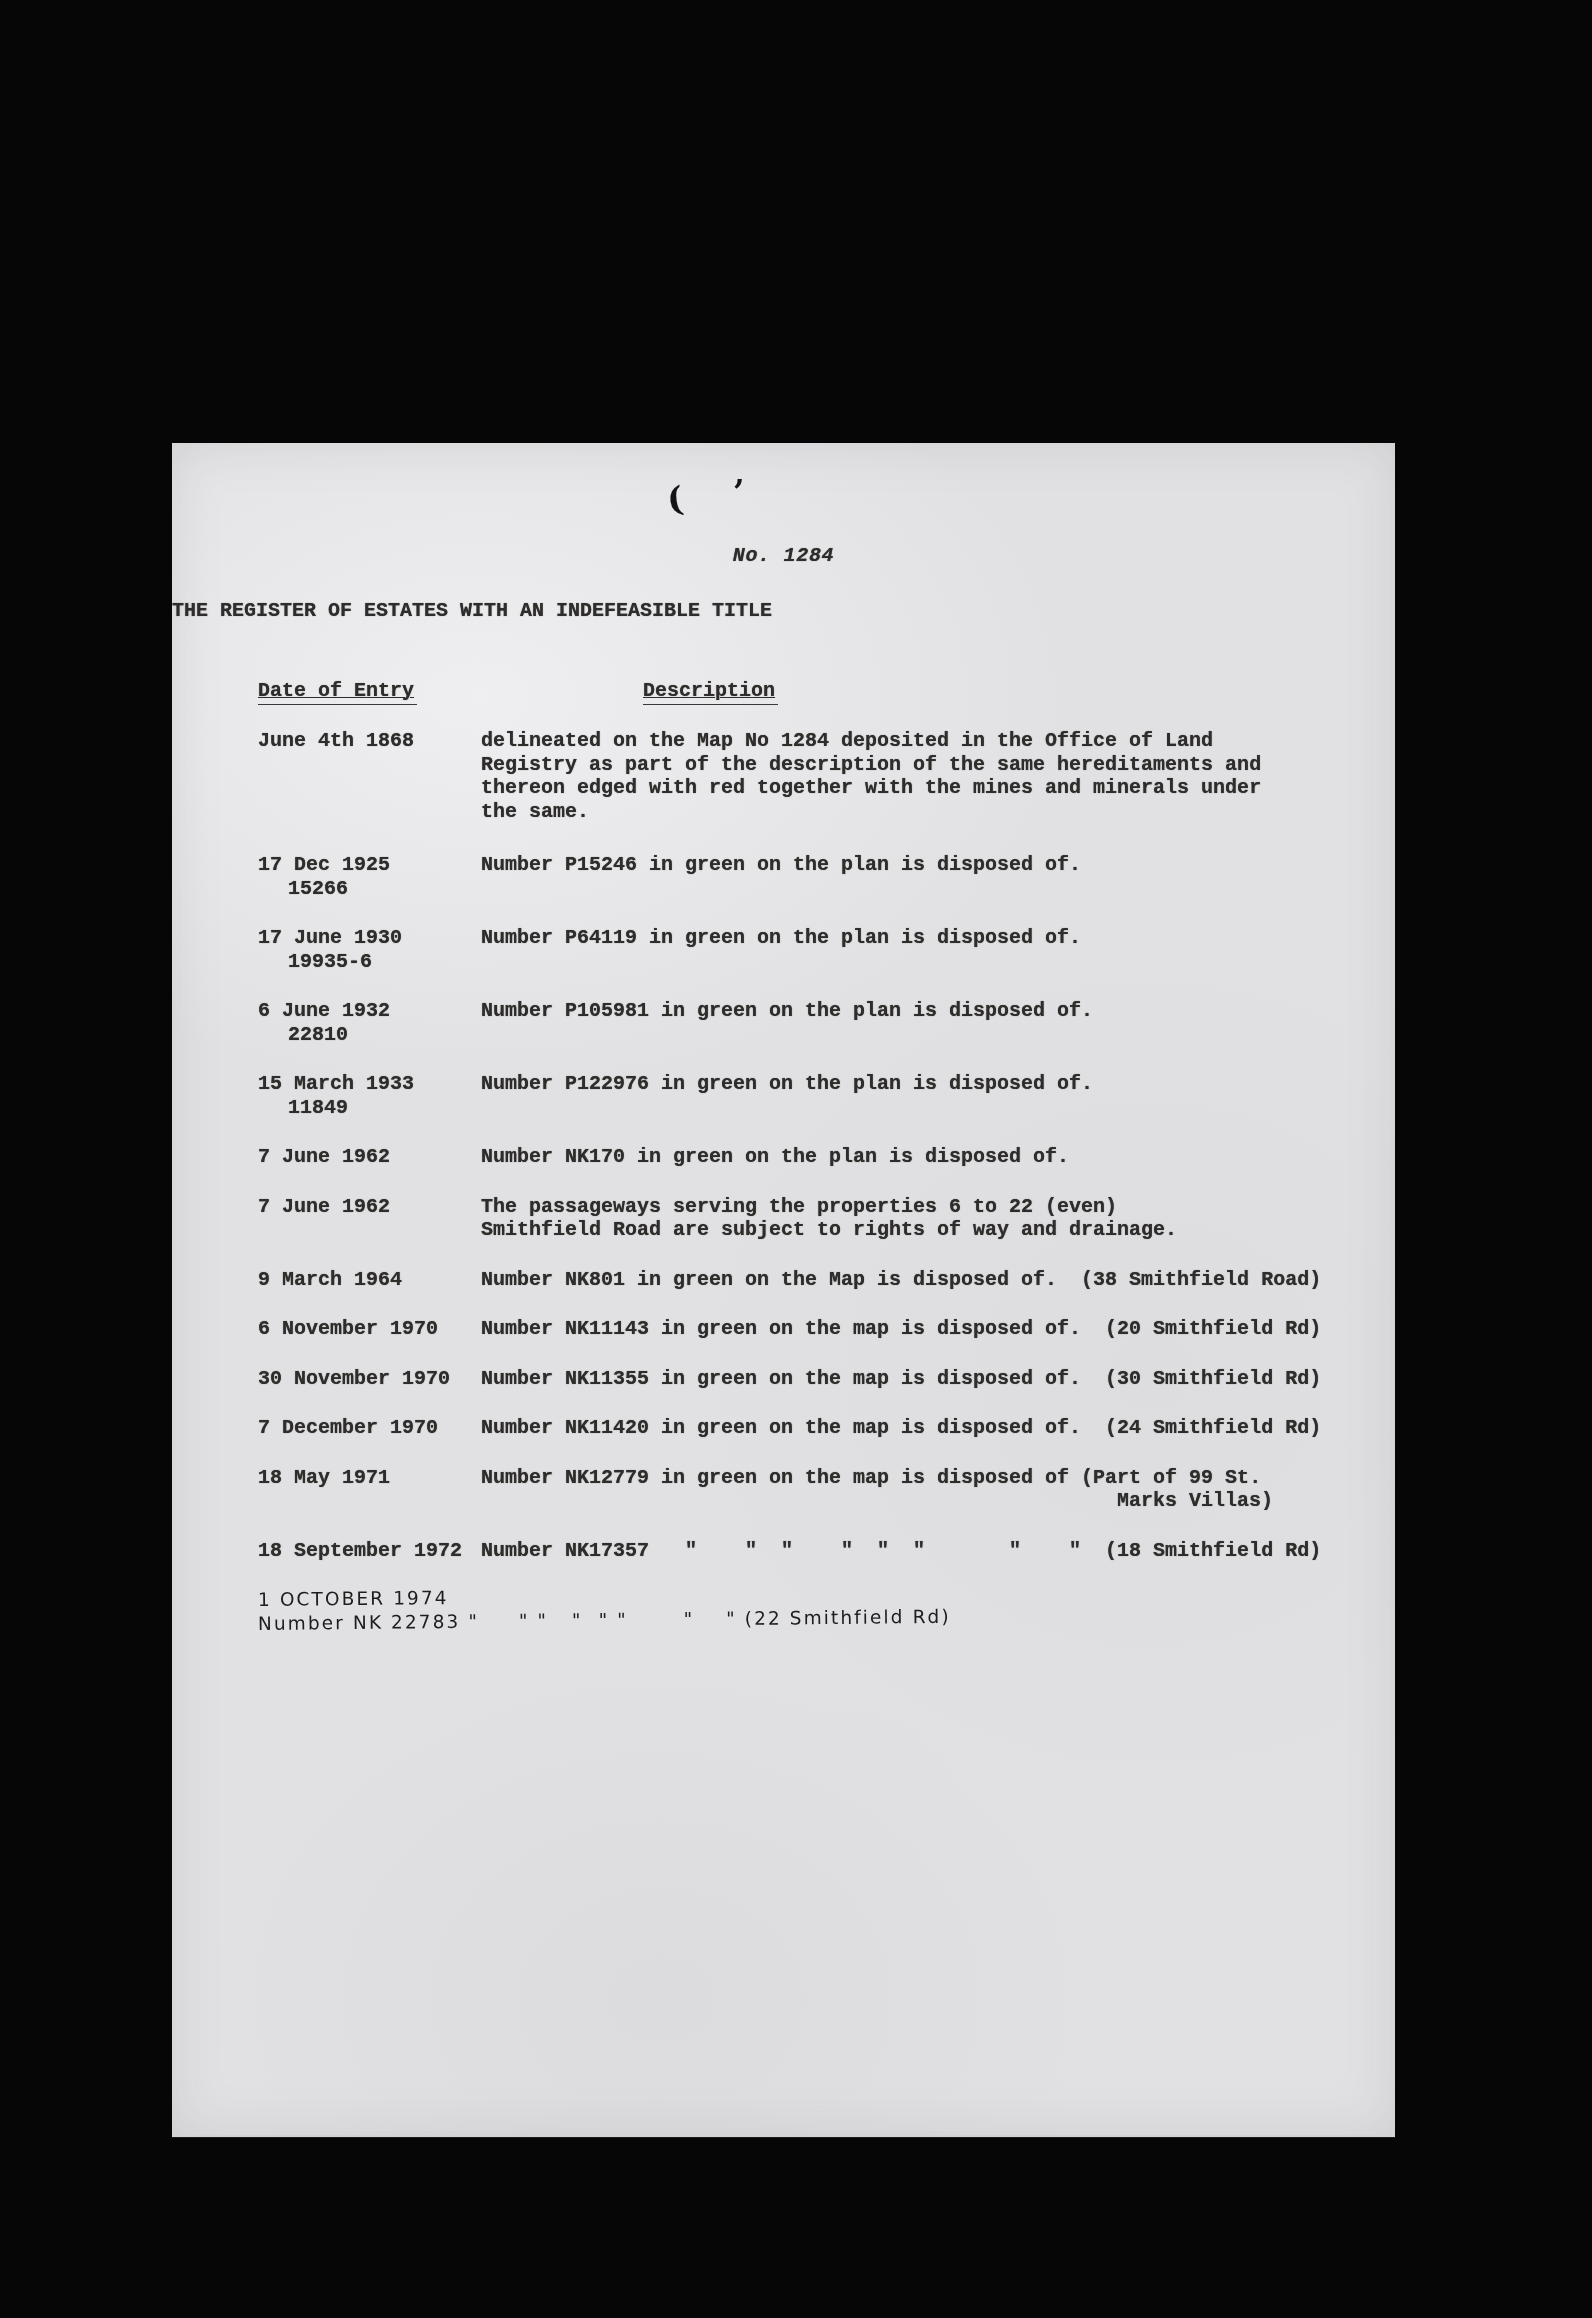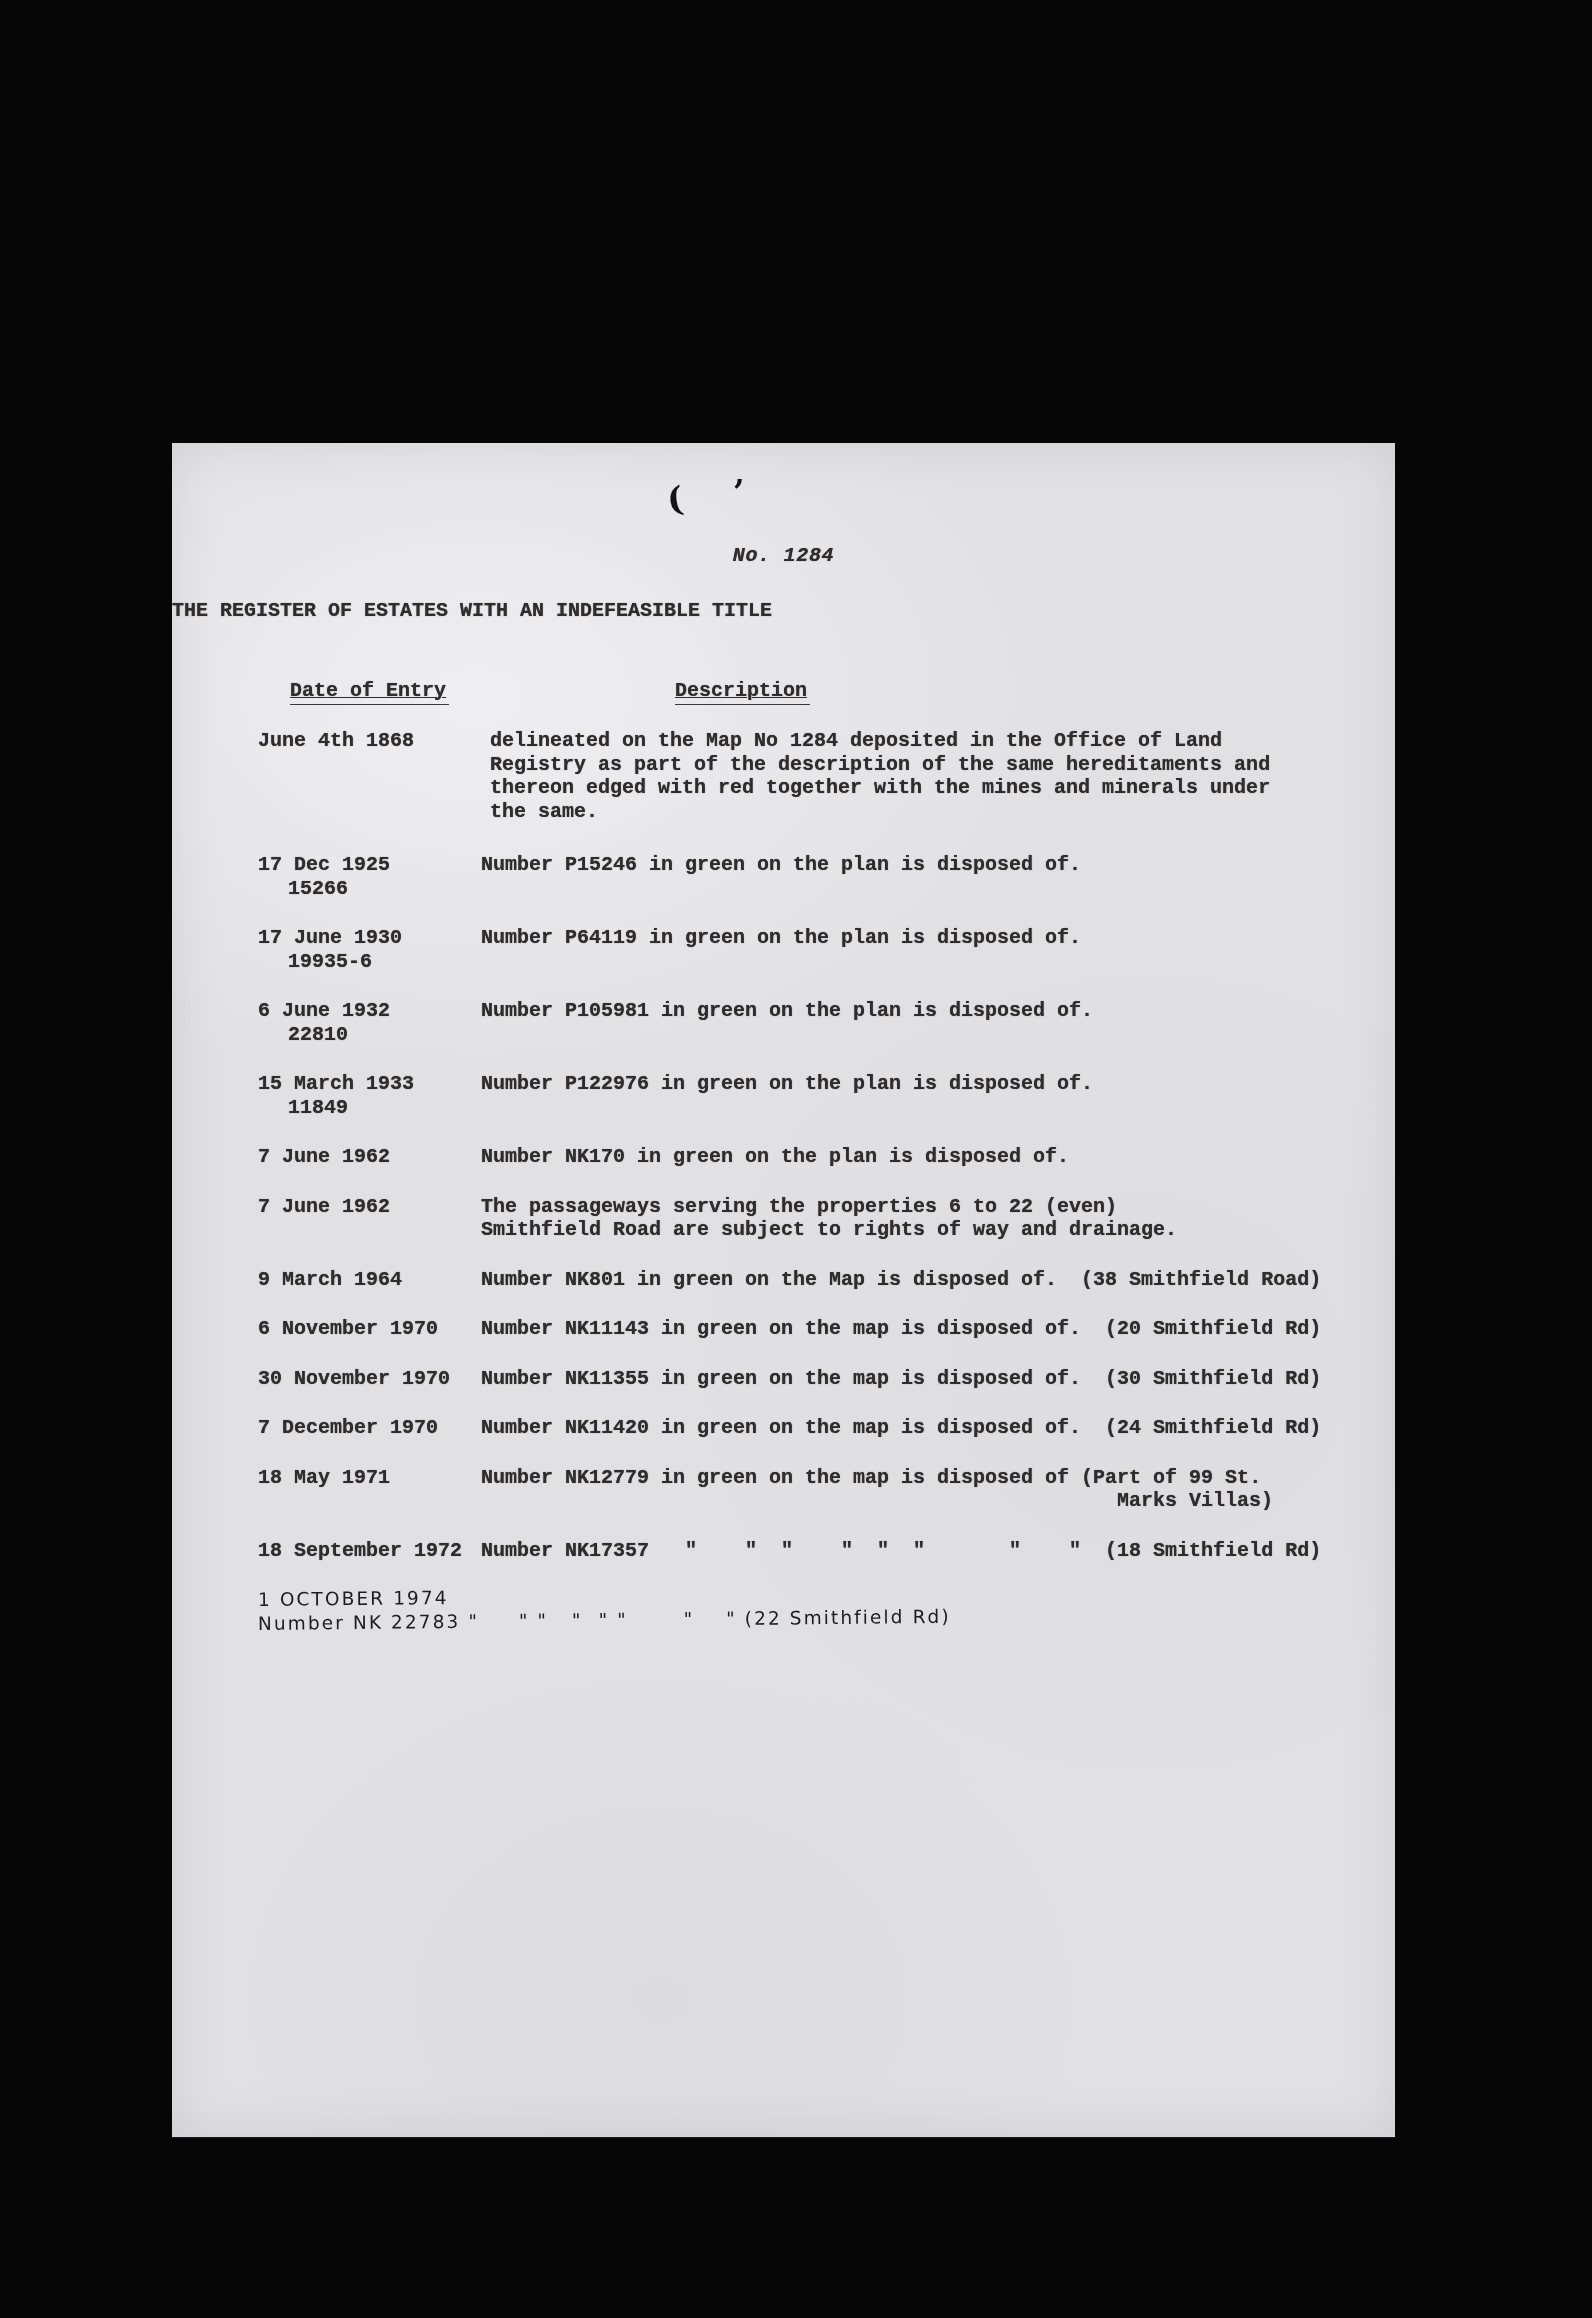--- a/index.html
+++ b/index.html
@@ -53,29 +53,28 @@
     font-size: 20px; font-weight: 700;
   }
   .header-date { width: 223px; flex: none; }
   .header-desc { margin-left: 162px; }
   .col-header {
     display: inline-block;
     text-decoration: underline;
     text-decoration-thickness: 1.4px;
     border-bottom: 1.4px solid #3a3937;
     padding: 0 2.8px 2.1px 0;
-    margin-left: 32px;
   }
   .entry {
     display: flex;
     padding-left: 86px;
     margin-bottom: 26px;
     font-size: 20px; font-weight: 600;
   }
-  .entry.first { margin-bottom: 30px; gap: 9px; }
+  .entry.first { margin-bottom: 30px; }
   .date-cell { width: 223px; flex: none; }
   .desc-cell { flex: 1; min-width: 0; }
   .line {
     white-space: pre;
     line-height: 23.5px;
     height: 23.5px;
   }
   .date-cell .line + .line { padding-left: 2.5ch; }
   .entry.handwritten { margin-top: 8.5px; flex-direction: column; }
   .entry.handwritten .line {

